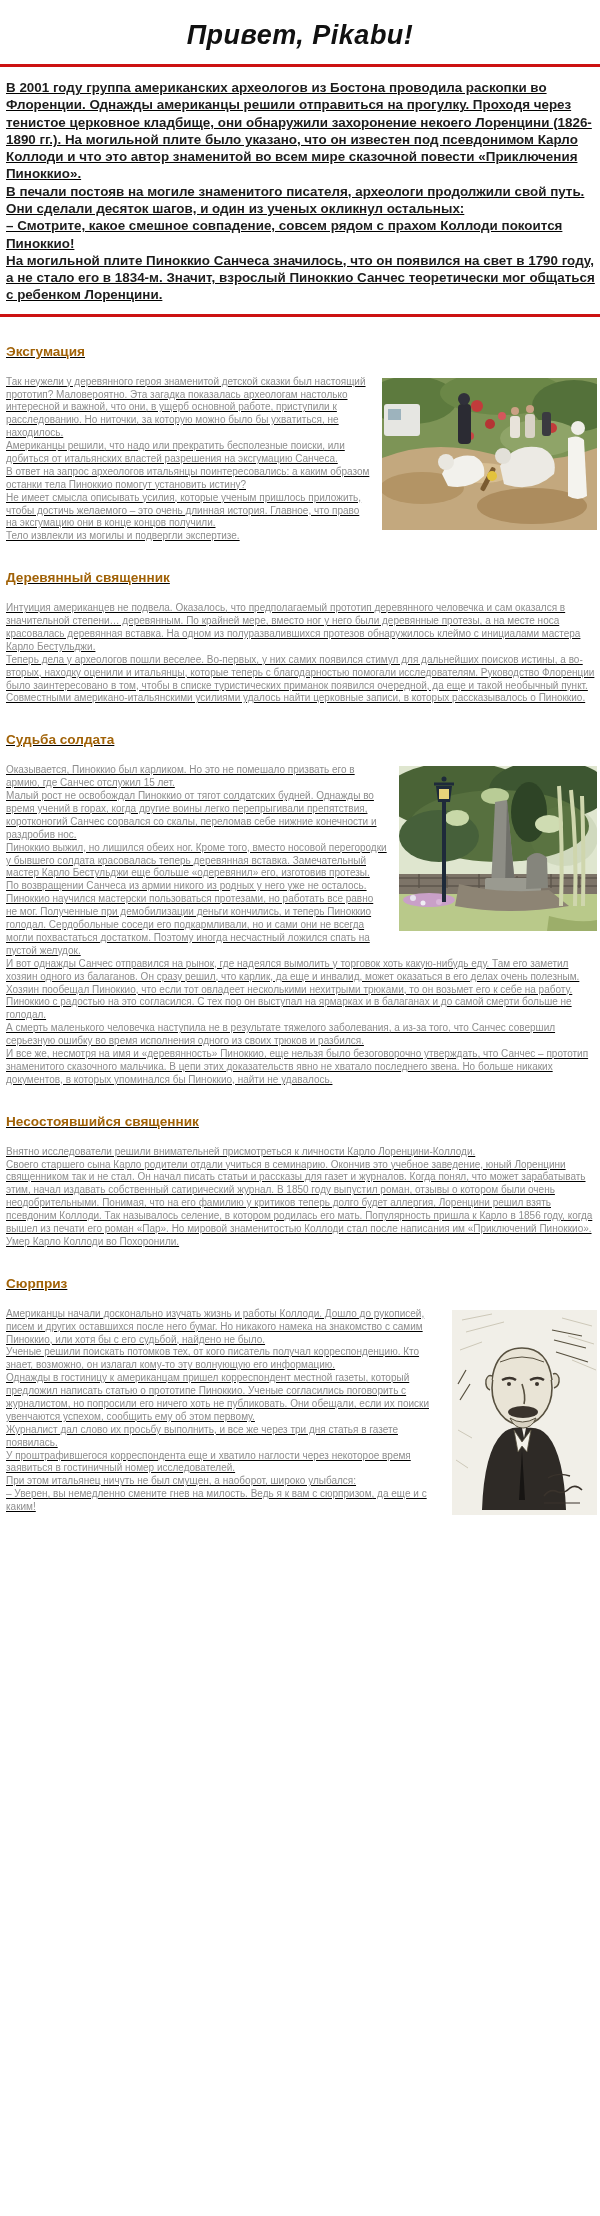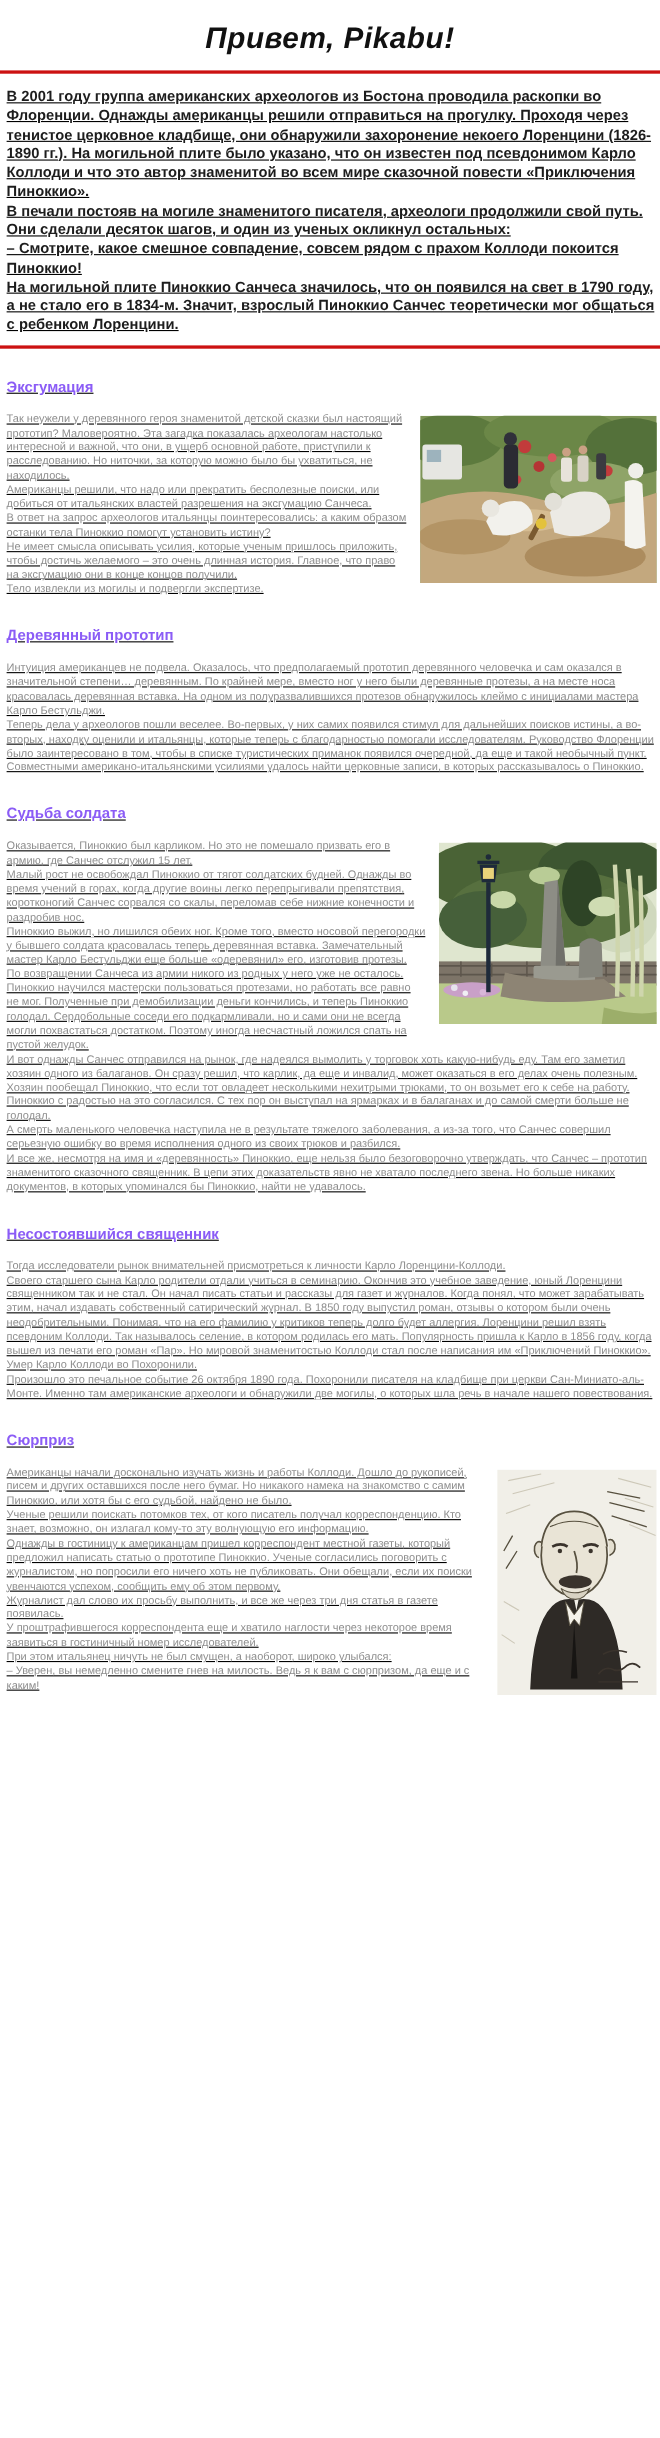--- a/index.html
+++ b/index.html
@@ -27,21 +27,21 @@
     font-size:13.4px;
     line-height:1.29;
     font-weight:bold;
     color:#1d1d1d;
   }
   .intro p { margin:0; }
   .section-heading {
     margin:27px 0 17px;
     font-size:13.6px;
     font-weight:bold;
-    color:#8b5cf6;
+    color:#a16207;
   }
   .section-body {
     font-size:10px;
     line-height:1.29;
     color:#8e8e8e;
   }
   .section-body::after { content:""; display:block; clear:both; }
   .section-body p { margin:0; }
   .img-float { float:right; margin:2px 0 8px 12px; }
   .img-float svg { display:block; }
@@ -102,21 +102,21 @@
         <rect x="104" y="88" width="5" height="26" rx="2" transform="rotate(28 106 100)" fill="#7a5a30"></rect>
         <circle cx="110" cy="98" r="5" fill="#e3c23c"></circle>
       </svg>
     </div>
         <p>Так неужели у деревянного героя знаменитой детской сказки был настоящий прототип? Маловероятно. Эта загадка показалась археологам настолько интересной и важной, что они, в ущерб основной работе, приступили к расследованию. Но ниточки, за которую можно было бы ухватиться, не находилось.</p>
         <p>Американцы решили, что надо или прекратить бесполезные поиски, или добиться от итальянских властей разрешения на эксгумацию Санчеса.</p>
         <p>В ответ на запрос археологов итальянцы поинтересовались: а каким образом останки тела Пиноккио помогут установить истину?</p>
         <p>Не имеет смысла описывать усилия, которые ученым пришлось приложить, чтобы достичь желаемого – это очень длинная история. Главное, что право на эксгумацию они в конце концов получили.</p>
         <p>Тело извлекли из могилы и подвергли экспертизе.</p>
       </div>
-      <div class="section-heading">Деревянный прототип</div>
+      <div class="section-heading">Деревянный священник</div>
       <div class="section-body">
         <p>Интуиция американцев не подвела. Оказалось, что предполагаемый прототип деревянного человечка и сам оказался в значительной степени… деревянным. По крайней мере, вместо ног у него были деревянные протезы, а на месте носа красовалась деревянная вставка. На одном из полуразвалившихся протезов обнаружилось клеймо с инициалами мастера Карло Бестульджи.</p>
         <p>Теперь дела у археологов пошли веселее. Во-первых, у них самих появился стимул для дальнейших поисков истины, а во-вторых, находку оценили и итальянцы, которые теперь с благодарностью помогали исследователям. Руководство Флоренции было заинтересовано в том, чтобы в списке туристических приманок появился очередной, да еще и такой необычный пункт. Совместными американо-итальянскими усилиями удалось найти церковные записи, в которых рассказывалось о Пиноккио.</p>
       </div>
       <div class="section-heading">Судьба солдата</div>
       <div class="section-body">
         <div class="img-float">
       <svg width="198" height="165" viewBox="0 0 198 165">
         <rect width="198" height="165" fill="#dfe6cf"></rect>
         <ellipse cx="60" cy="30" rx="75" ry="34" fill="#4a6336"></ellipse>
@@ -149,28 +149,27 @@
         <path d="M160,20 q4,60 2,120 M172,24 q6,56 4,116 M183,30 q2,50 1,110" stroke="#cfd6ad" stroke-width="4" fill="none"></path>
         <path d="M150,150 q30,8 48,4 l0,11 l-50,0 Z" fill="#9cae6a"></path>
       </svg>
     </div>
         <p>Оказывается, Пиноккио был карликом. Но это не помешало призвать его в армию, где Санчес отслужил 15 лет.</p>
         <p>Малый рост не освобождал Пиноккио от тягот солдатских будней. Однажды во время учений в горах, когда другие воины легко перепрыгивали препятствия, коротконогий Санчес сорвался со скалы, переломав себе нижние конечности и раздробив нос.</p>
         <p>Пиноккио выжил, но лишился обеих ног. Кроме того, вместо носовой перегородки у бывшего солдата красовалась теперь деревянная вставка. Замечательный мастер Карло Бестульджи еще больше «одеревянил» его, изготовив протезы.</p>
         <p>По возвращении Санчеса из армии никого из родных у него уже не осталось. Пиноккио научился мастерски пользоваться протезами, но работать все равно не мог. Полученные при демобилизации деньги кончились, и теперь Пиноккио голодал. Сердобольные соседи его подкармливали, но и сами они не всегда могли похвастаться достатком. Поэтому иногда несчастный ложился спать на пустой желудок.</p>
         <p>И вот однажды Санчес отправился на рынок, где надеялся вымолить у торговок хоть какую-нибудь еду. Там его заметил хозяин одного из балаганов. Он сразу решил, что карлик, да еще и инвалид, может оказаться в его делах очень полезным. Хозяин пообещал Пиноккио, что если тот овладеет несколькими нехитрыми трюками, то он возьмет его к себе на работу. Пиноккио с радостью на это согласился. С тех пор он выступал на ярмарках и в балаганах и до самой смерти больше не голодал.</p>
         <p>А смерть маленького человечка наступила не в результате тяжелого заболевания, а из-за того, что Санчес совершил серьезную ошибку во время исполнения одного из своих трюков и разбился.</p>
-        <p>И все же, несмотря на имя и «деревянность» Пиноккио, еще нельзя было безоговорочно утверждать, что Санчес – прототип знаменитого сказочного священник. В цепи этих доказательств явно не хватало последнего звена. Но больше никаких документов, в которых упоминался бы Пиноккио, найти не удавалось.</p>
+        <p>И все же, несмотря на имя и «деревянность» Пиноккио, еще нельзя было безоговорочно утверждать, что Санчес – прототип знаменитого сказочного мальчика. В цепи этих доказательств явно не хватало последнего звена. Но больше никаких документов, в которых упоминался бы Пиноккио, найти не удавалось.</p>
       </div>
       <div class="section-heading">Несостоявшийся священник</div>
       <div class="section-body">
-        <p>Тогда исследователи рынок внимательней присмотреться к личности Карло Лоренцини-Коллоди.</p>
+        <p>Внятно исследователи решили внимательней присмотреться к личности Карло Лоренцини-Коллоди.</p>
         <p>Своего старшего сына Карло родители отдали учиться в семинарию. Окончив это учебное заведение, юный Лоренцини священником так и не стал. Он начал писать статьи и рассказы для газет и журналов. Когда понял, что может зарабатывать этим, начал издавать собственный сатирический журнал. В 1850 году выпустил роман, отзывы о котором были очень неодобрительными. Понимая, что на его фамилию у критиков теперь долго будет аллергия, Лоренцини решил взять псевдоним Коллоди. Так называлось селение, в котором родилась его мать. Популярность пришла к Карло в 1856 году, когда вышел из печати его роман «Пар». Но мировой знаменитостью Коллоди стал после написания им «Приключений Пиноккио».</p>
         <p>Умер Карло Коллоди во Похоронили.</p>
-        <p>Произошло это печальное событие 26 октября 1890 года. Похоронили писателя на кладбище при церкви Сан-Миниато-аль-Монте. Именно там американские археологи и обнаружили две могилы, о которых шла речь в начале нашего повествования.</p>
       </div>
       <div class="section-heading">Сюрприз</div>
       <div class="section-body">
         <div class="img-float">
       <svg width="145" height="205" viewBox="0 0 145 205">
         <rect width="145" height="205" fill="#f1efe8"></rect>
         <g stroke="#cdc8b8" stroke-width="1">
           <path d="M10,10 L40,4 M14,22 L52,12 M8,40 L30,32 M110,8 L140,16 M116,26 L142,34 M120,50 L144,60 M6,120 L20,128 M4,150 L16,158"></path>
         </g>
         <g stroke="#57503f" stroke-width="1.2" fill="none">

